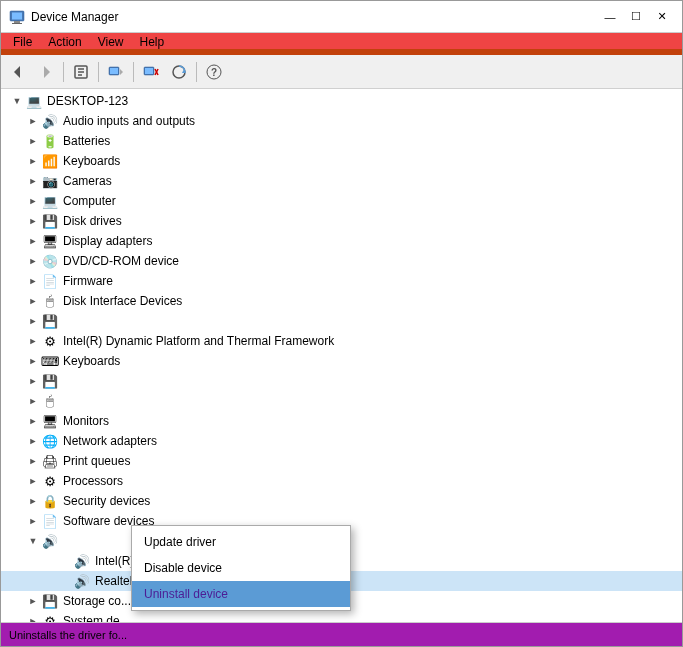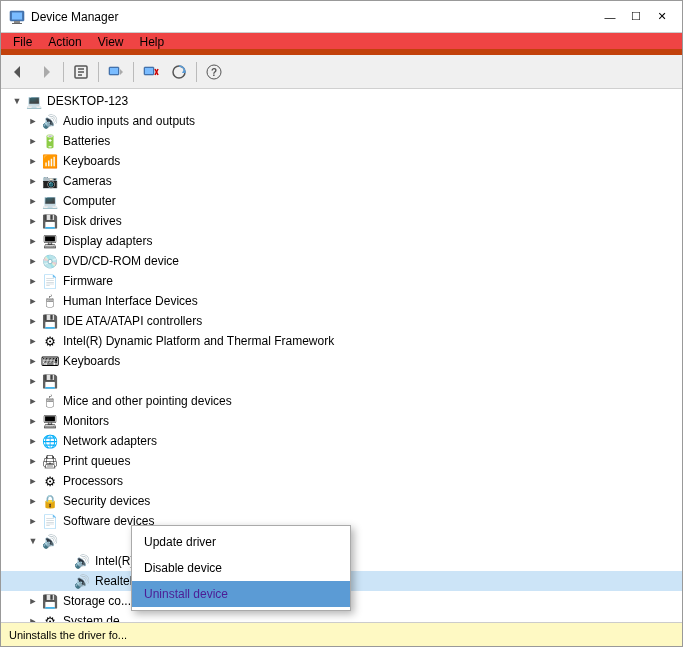--- a/index.html
+++ b/index.html
@@ -164,21 +164,21 @@
       font-size: 13px;
     }
 
     .tree-item .item-label {
       font-size: 12px;
     }
 
     
     .status-bar {
       height: 24px;
-      background: #fef9c3;
+      background: #a21caf;
       border-top: 1px solid #ccc;
       display: flex;
       align-items: center;
       padding: 0 8px;
       font-size: 11px;
       text-align: center;
     }
 
     
     .context-menu {
@@ -341,45 +341,43 @@
     <span class="item-label">DVD/CD-ROM device</span>
   </div>
           <div class="tree-item" style="padding-left: 24px;">
     <span class="expander">►</span>
     <span class="item-icon">📄</span>
     <span class="item-label">Firmware</span>
   </div>
           <div class="tree-item" style="padding-left: 24px;">
     <span class="expander">►</span>
     <span class="item-icon">🖱</span>
-    <span class="item-label">Human Interface Devices</span>
+    <span class="item-label">Disk Interface Devices</span>
   </div>
           <div class="tree-item" style="padding-left: 24px;">
     <span class="expander">►</span>
     <span class="item-icon">💾</span>
-    <span class="item-label">IDE ATA/ATAPI controllers</span>
   </div>
           <div class="tree-item" style="padding-left: 24px;">
     <span class="expander">►</span>
     <span class="item-icon">⚙</span>
     <span class="item-label">Intel(R) Dynamic Platform and Thermal Framework</span>
   </div>
           <div class="tree-item" style="padding-left: 24px;">
     <span class="expander">►</span>
     <span class="item-icon">⌨</span>
     <span class="item-label">Keyboards</span>
   </div>
           <div class="tree-item" style="padding-left: 24px;">
     <span class="expander">►</span>
     <span class="item-icon">💾</span>
   </div>
           <div class="tree-item" style="padding-left: 24px;">
     <span class="expander">►</span>
     <span class="item-icon">🖱</span>
-    <span class="item-label">Mice and other pointing devices</span>
   </div>
           <div class="tree-item" style="padding-left: 24px;">
     <span class="expander">►</span>
     <span class="item-icon">🖥</span>
     <span class="item-label">Monitors</span>
   </div>
           <div class="tree-item" style="padding-left: 24px;">
     <span class="expander">►</span>
     <span class="item-icon">🌐</span>
     <span class="item-label">Network adapters</span>

